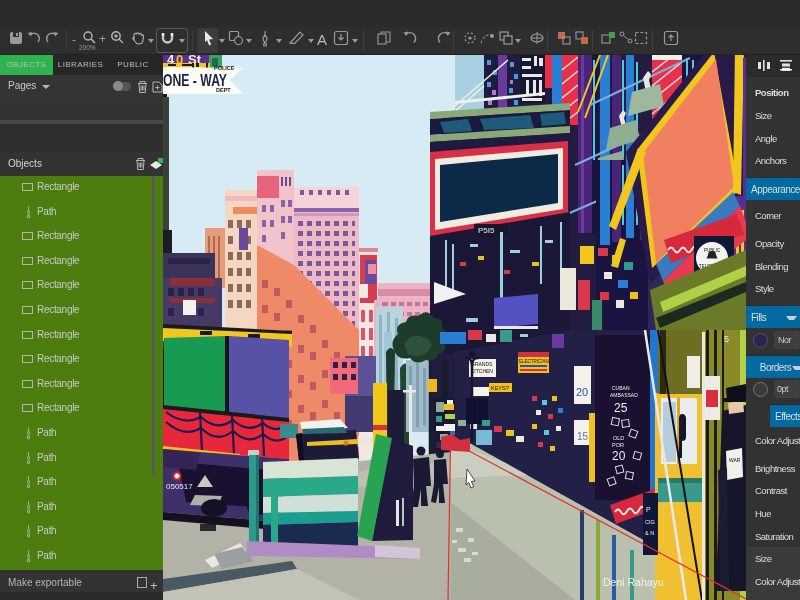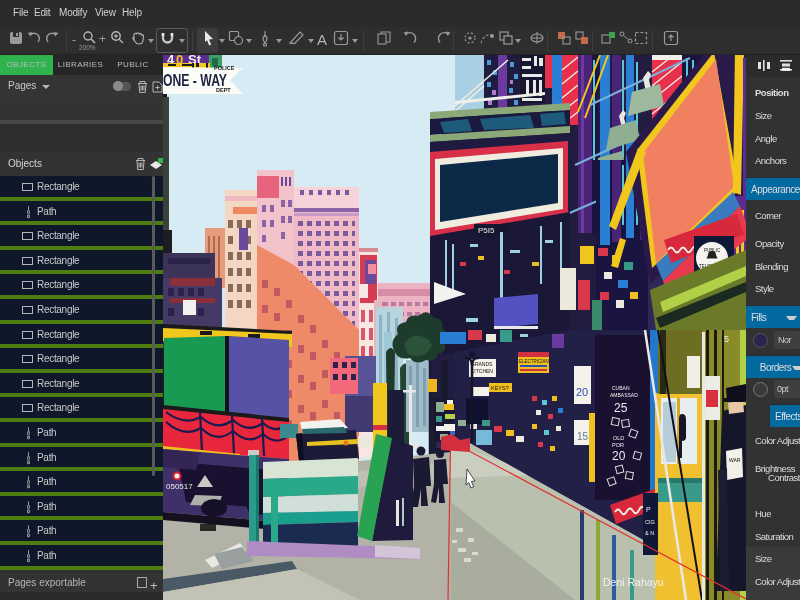--- a/index.html
+++ b/index.html
@@ -28,21 +28,21 @@
   text-align:center; line-height:20px; letter-spacing:0.4px;}
 #tab-obj { left:0; width:53px; background:#2eb34f; color:#fff; }
 #pagesrow { position:absolute; left:0; top:20px; width:163px; height:24px; background:#343434;
   color:#c8c8c8; font-size:10px; }
 #page1 { position:absolute; left:0; top:44px; width:163px; height:25px; background:#474747;
   color:#dadada; font-size:10px; line-height:25px;margin-top:21px; }
 #pagegap { position:absolute; left:0; top:69px; width:163px; height:28px; background:#2e2e2e; }
 #objhdr { position:absolute; left:0; top:97px; width:163px; height:24px; background:#333333;
   color:#d5d5d5; font-size:10px; line-height:24px; }
 #objlist { position:absolute; left:0; top:121px; width:163px; height:394px; background:#333; overflow:hidden;}
-.row { position:relative; width:163px; height:24.6px; background:#0f172a;
+.row { position:relative; width:163px; height:24.6px; background:#4d7c0f;
   border-bottom:4px solid #4d7c0f; color:#c9c9c9; font-size:10px; letter-spacing:-0.3px; }
 .row .lbl { position:absolute; left:37px; top:5px; }
 .ricon { position:absolute; left:22px; top:7px; width:11px; height:8px;
   border:1px solid #b5b5b5; }
 .picon { position:absolute; left:25px; top:4px; width:7px; height:14px; }
 #mkexp { position:absolute; left:0; top:517px; width:163px; height:20px; background:#333;
   border-top:1px solid #2a2a2a; color:#b5b5b5; font-size:10px; line-height:20px; }
 #lbottom { position:absolute; left:0; top:537px; width:163px; height:8px; background:#2a2a2a; }
 #lscroll { position:absolute; left:152px; top:121px; width:3px; height:300px; background:#5a5a5a; border-radius:2px;}
 
@@ -59,27 +59,20 @@
 .swatch { position:absolute; border-radius:50%; width:15px; height:15px; }
 
 
 #canvas { position:absolute; left:163px; top:55px; width:583px; height:545px; background:#d6ebf3; }
 #canvas svg { display:block; }
 </style>
 </head>
 <body>
 <div id="app">
 
-  <div id="menubar">
-    <span style="left:13px">File</span>
-    <span style="left:34px">Edit</span>
-    <span style="left:59px">Modify</span>
-    <span style="left:95px">View</span>
-    <span style="left:122px">Help</span>
-  </div>
 
   <div id="toolbar">
     <svg class="tico" style="left:8px" width="16" height="16" viewBox="0 0 16 16">
         <rect x="2" y="2" width="12" height="12" rx="2" fill="#9a9a9a"></rect>
         <rect x="5" y="2" width="6" height="5" fill="#2e2e2e"></rect>
         <rect x="8" y="3" width="2" height="3" fill="#9a9a9a"></rect>
       </svg>
     <svg class="tico" style="left:26px" width="16" height="16" viewBox="0 0 16 16">
         <path d="M12 12 A5 5 0 1 0 4 5" stroke="#9a9a9a" fill="none" stroke-width="1.5"></path>
         <path d="M1.5 3 L5 6.5 L6 2 Z" fill="#9a9a9a"></path>
@@ -302,21 +295,21 @@
           <span class="lbl">Path</span>
         </div>
       <div class="row">
           <svg class="picon" viewBox="0 0 8 15">
             <path d="M4 1 L4 5 M4 5 C2.5 6.5 2.5 9 4 10 C5.5 9 5.5 6.5 4 5 M3 11 h2 v3 h-2 z" stroke="#b5b5b5" fill="none" stroke-width="1"></path>
           </svg>
           <span class="lbl">Path</span>
         </div>
     </div>
     <div id="lscroll"></div>
-    <div id="mkexp"><span style="padding-left:8px;">Pages exportable</span>
+    <div id="mkexp"><span style="padding-left:8px;">Make exportable</span>
       <span style="position:absolute;left:137px;top:4px;width:10px;height:11px;border:1px solid #aaa;"></span>
       <span style="position:absolute;left:150px;top:3px;font-size:13px;color:#bbb;">+</span>
     </div>
     <div id="lbottom"></div>
   </div>
 
   <div id="rightpanel">
     <div id="rp-icons">
       <svg style="position:absolute;left:10px;top:3px;" width="15" height="15" viewBox="0 0 15 15">
           <rect x="2" y="4" width="3" height="7" fill="#e0e0e0"></rect>
@@ -369,21 +362,21 @@
     <div class="abs" style="left:28px;top:325px;width:26px;height:18px;background:#3f3f3f;border-radius:2px;color:#ccc;font-size:9px;line-height:18px;padding-left:3px;">0pt</div>
     <div class="rrow rhdr" style="top:349px;margin-left:24px;">
         <span>Effects<span class="tri" style="left:44px"></span></span>
       </div>
     <div class="rrow" style="top:374px;">
         <span>Color Adjust</span>
       </div>
     <div class="rrow" style="top:402px;">
         <span>Brightness</span>
       </div>
-    <div class="rrow" style="top:411px;text-align:right;">
+    <div class="rrow" style="top:424px;">
         <span>Contrast</span>
       </div>
     <div class="rrow" style="top:447px;">
         <span>Hue</span>
       </div>
     <div class="rrow" style="top:470px;">
         <span>Saturation</span>
       </div>
     <div class="rrow" style="top:492px;background:#3a3a3a;">
         <span>Size</span>

